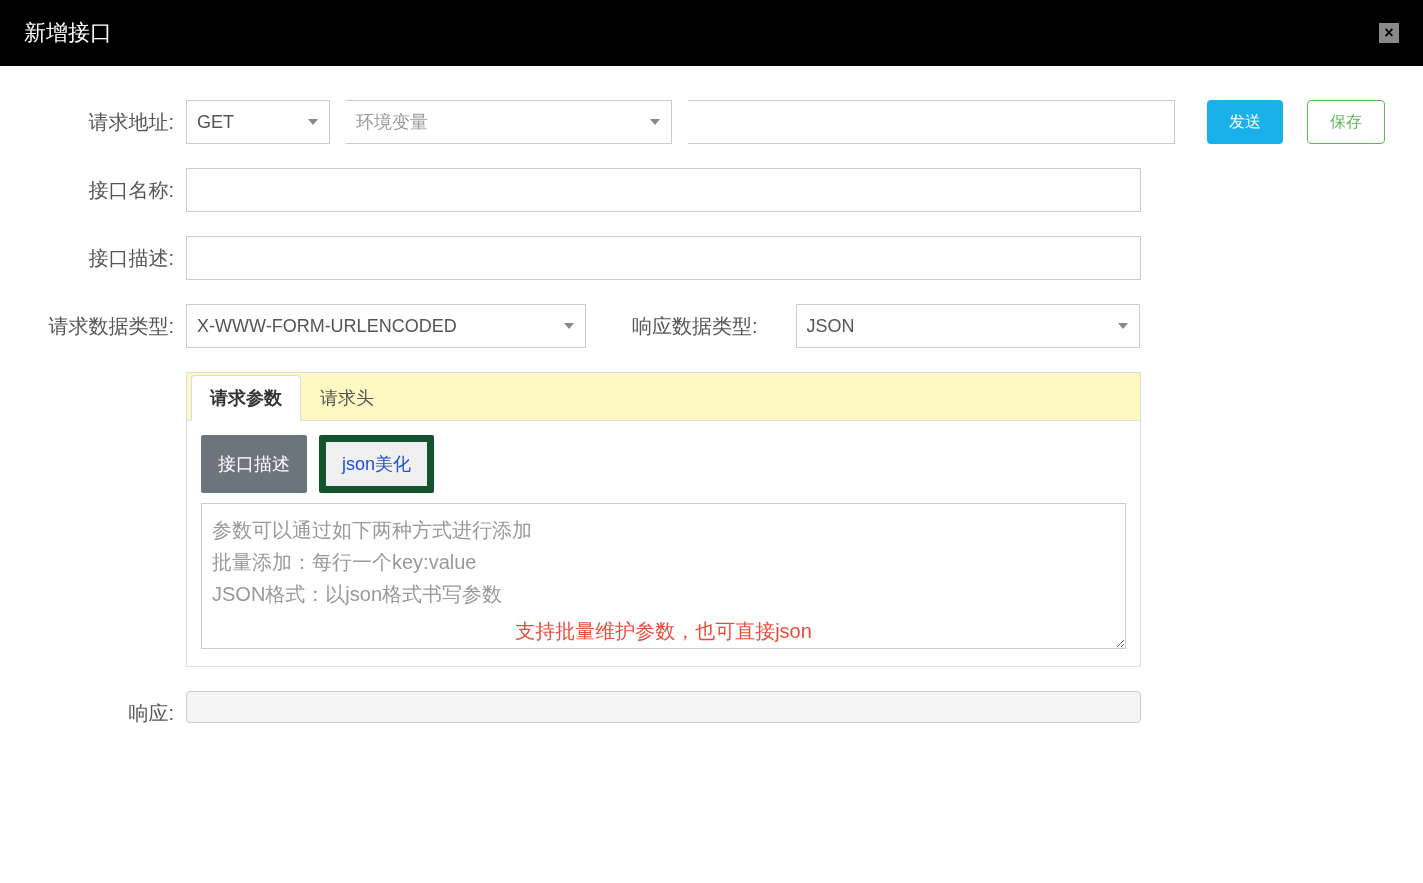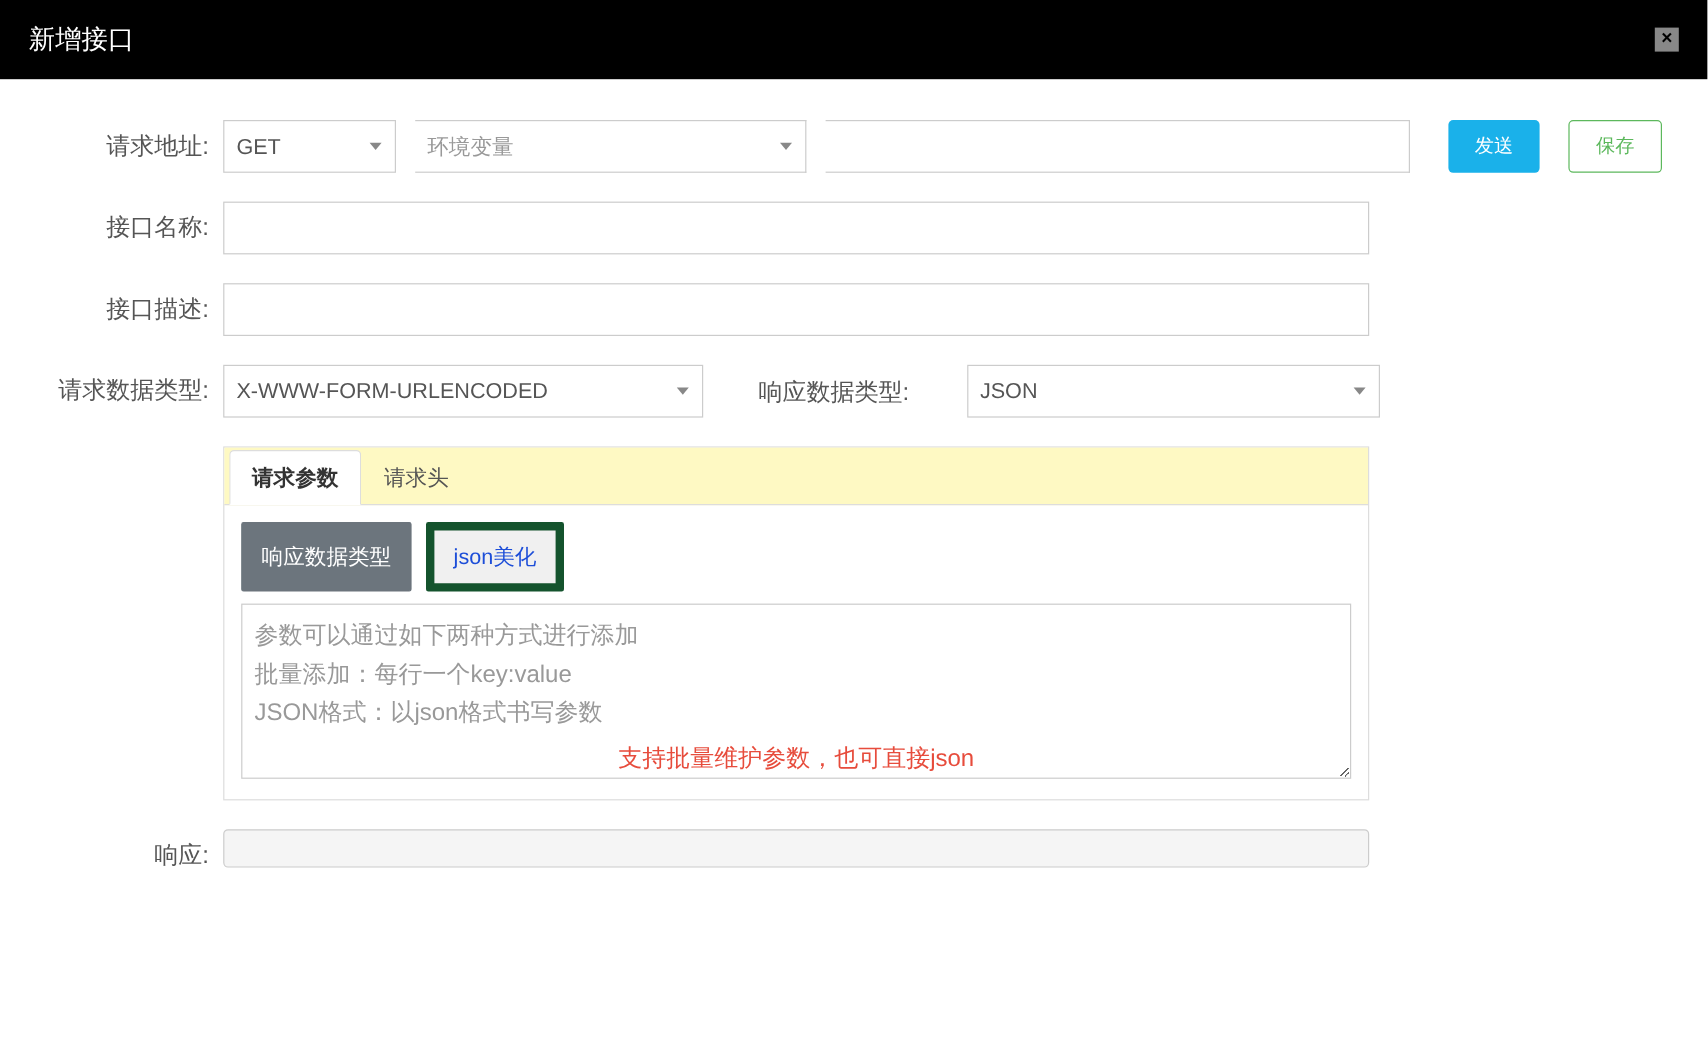--- a/index.html
+++ b/index.html
@@ -119,21 +119,21 @@
     .full-input {
       min-width: 955px;
       width: 955px;
     }
     .select-reqtype { width: 400px; }
     .select-restype { width: 344px; }
     .inline-label {
       font-size: 20px;
       color: #555;
       margin-left: 30px;
-      margin-right: 32px;
+      margin-right: 22px;
     }
     .tabs-container {
       border: 1px solid #ddd;
       width: 955px;
     }
     .tabs-header {
       background: #fef9c3;
       border-bottom: 1px solid #ddd;
       display: flex;
       padding-left: 4px;
@@ -276,21 +276,21 @@
   <div class="form-row">
     <div class="form-label"></div>
     <div class="form-controls">
       <div class="tabs-container">
         <div class="tabs-header">
           <div class="tab active">请求参数</div>
           <div class="tab">请求头</div>
         </div>
         <div class="tab-body">
           <div class="mode-buttons">
-            <button class="mode-btn dark">响应数据类型</button>
+            <button class="mode-btn dark">接口描述</button>
             <button class="mode-btn light">json美化</button>
           </div>
           <textarea class="param-textarea" placeholder="参数可以通过如下两种方式进行添加
 批量添加：每行一个key:value
 JSON格式：以json格式书写参数" style=""></textarea>
         </div>
       </div>
     </div>
   </div>
 

